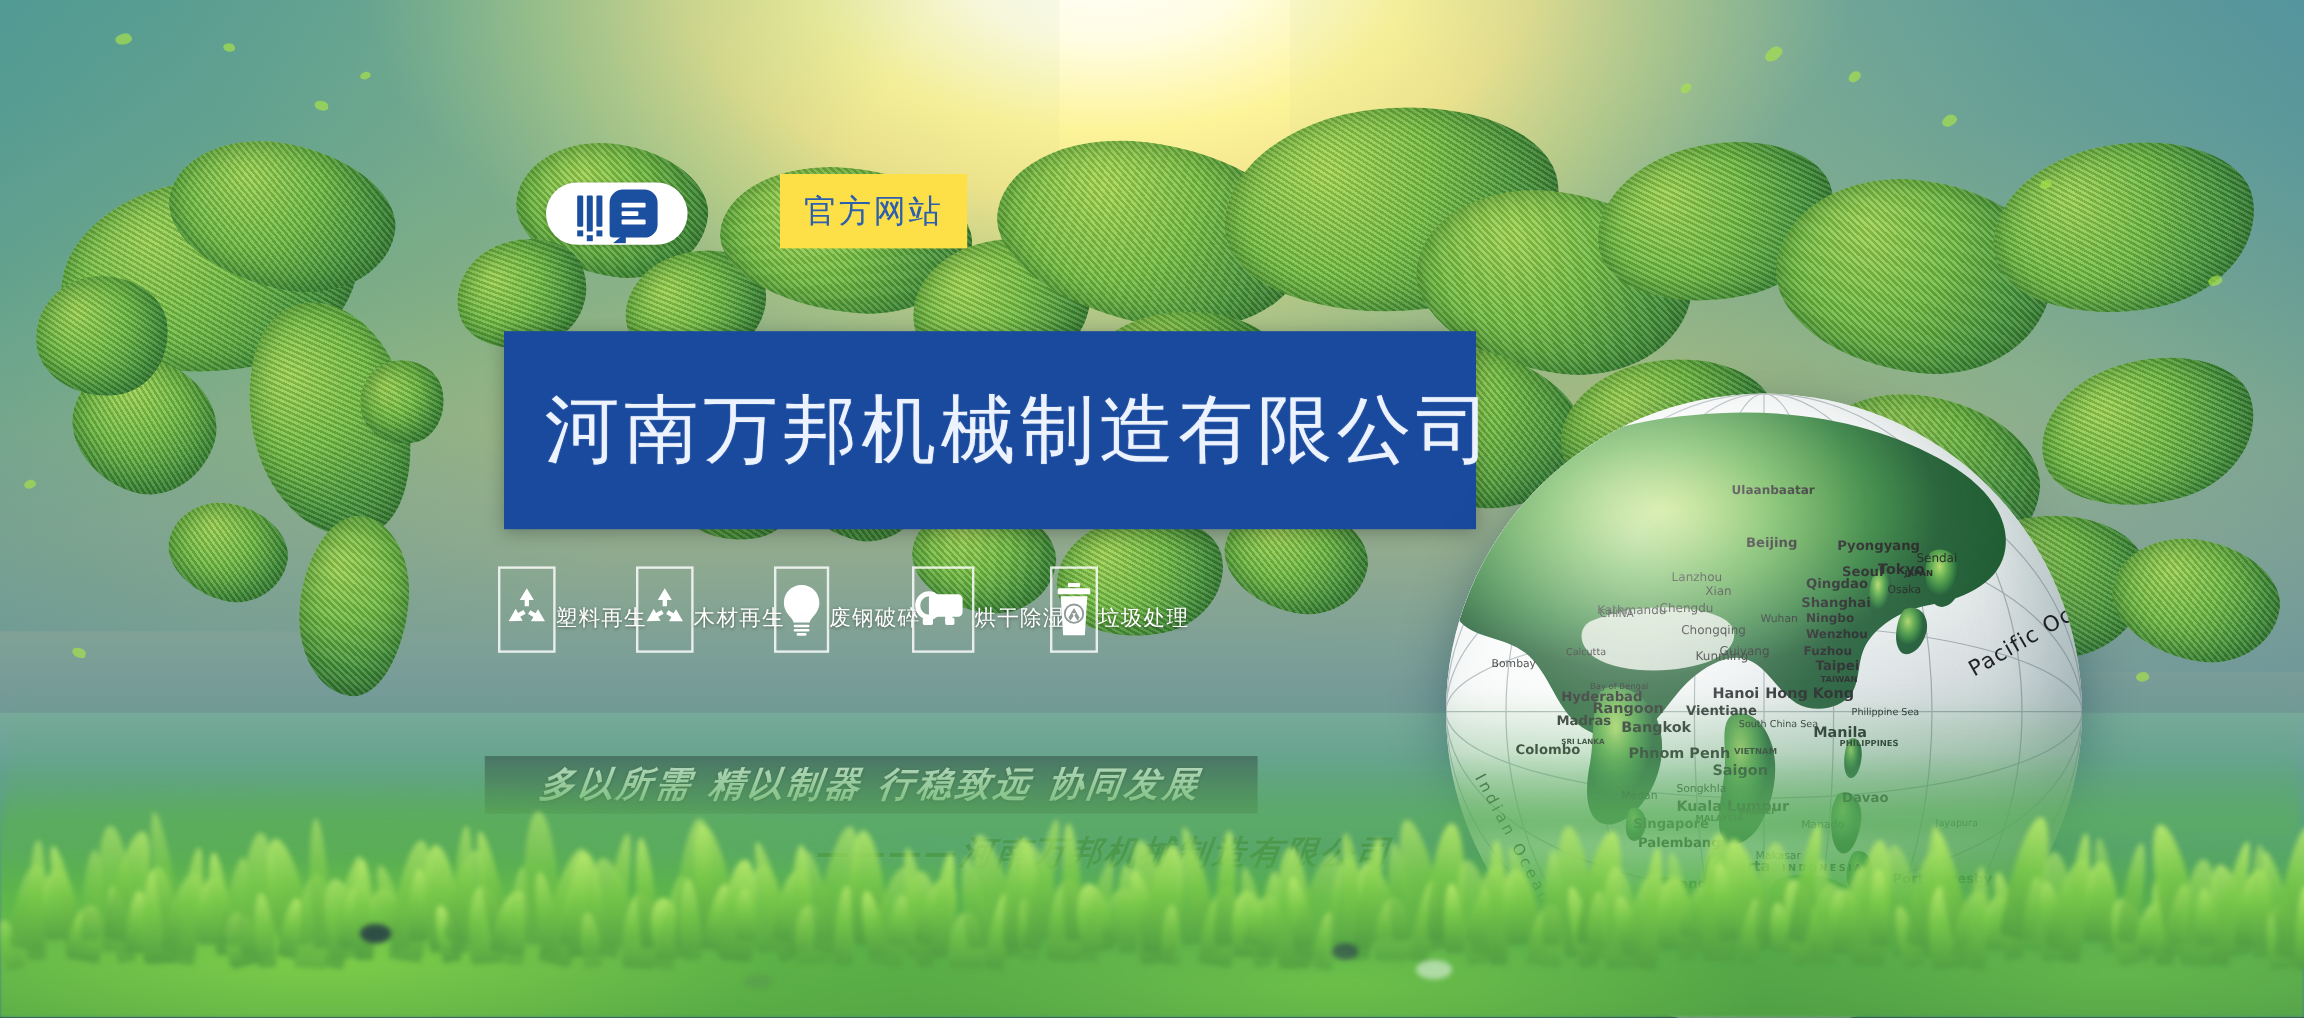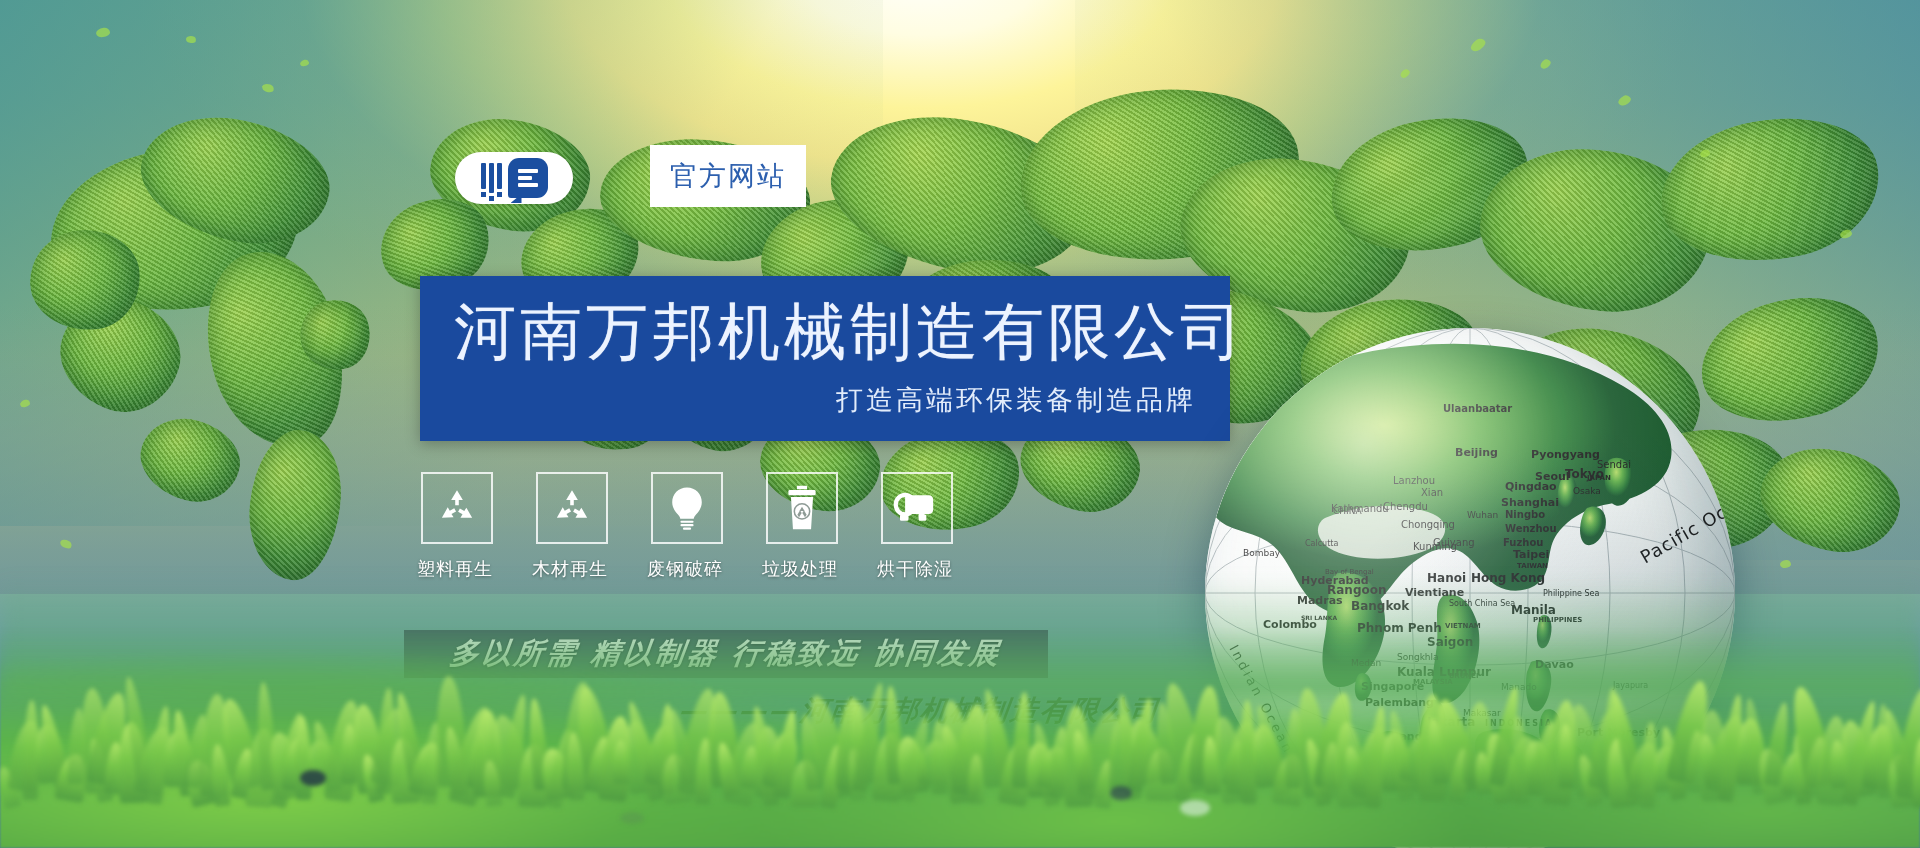--- a/index.html
+++ b/index.html
@@ -82,42 +82,42 @@
   .logo-b i{display:block;background:#fff;border-radius:1px;}
   .logo-b i:nth-child(1){width:20px;height:4px;}
   .logo-b i:nth-child(2){width:14px;height:4px;}
   .logo-b i:nth-child(3){width:20px;height:4px;}
 
   
   .namebar{position:absolute;left:650px;top:145px;height:62px;display:flex;align-items:stretch;}
   .namebar .seg{display:flex;align-items:center;justify-content:center;padding:0 20px;
     font-size:27px;letter-spacing:2px;font-weight:400;}
   .seg-blue{background:#1d4d9e;color:#f3f8ff;}
-  .seg-white{background:#ffffff;color:#2c5fae;text-align:right;}
+  .seg-white{background:#fde047;color:#2c5fae;text-align:right;}
 
   
   .titlebox{
     position:absolute;left:420px;top:276px;width:810px;height:165px;
     background:#1a4a9e;box-shadow:0 3px 14px rgba(0,0,0,.28);
     display:flex;flex-direction:column;justify-content:center;
     padding:0 34px;box-sizing:border-box;
   }
   .title-main{
     font-size:62px;color:#ecf3ff;letter-spacing:4px;line-height:1.08;
     font-weight:300;white-space:nowrap;
     text-shadow:0 0 1px rgba(255,255,255,.55);
   }
   .title-sub{
     margin-top:16px;text-align:right;font-size:27px;color:#e2ecfb;
     letter-spacing:3px;font-weight:300;
   }
 
   
   .features{position:absolute;left:415px;top:472px;display:flex;gap:37px;}
-  .feat{width:78px;display:flex;flex-direction:column;align-items:flex-end;}
+  .feat{width:78px;display:flex;flex-direction:row;align-items:center;}
   .feat-box{
     width:72px;height:72px;border:2px solid rgba(255,255,255,.82);
     display:flex;align-items:center;justify-content:center;box-sizing:border-box;
   }
   .feat-label{margin-top:13px;font-size:18px;color:#ffffff;letter-spacing:1px;white-space:nowrap;
     text-shadow:0 1px 3px rgba(0,0,0,.45);}
   .feat-box svg{display:block;}
 
   
   .slogan{
@@ -230,21 +230,20 @@
         </span>
     </span>
   </div>
 
   <div class="namebar">
     <div class="seg seg-white">官方网站</div>
   </div>
 
   <div class="titlebox">
     <div class="title-main">河南万邦机械制造有限公司</div>
-    <div class="title-sub">打造高端环保装备制造品牌</div>
   </div>
 
   <div class="features">
 
     <div class="feat">
       <div class="feat-box">
         <svg width="44" height="44" viewBox="0 0 64 64" aria-hidden="true">
           <g fill="#ffffff">
             <path d="M32 6 L40.5 20.5 L34.6 20.5 L34.6 28 L29.4 28 L29.4 20.5 L23.5 20.5 Z"></path>
             <path d="M10 46 L18.5 31 L21.5 36 L28 32.4 L30.6 37 L24 40.6 L27 45.6 Z"></path>
@@ -279,49 +278,49 @@
     <div class="feat">
       <div class="feat-box">
         <svg width="42" height="46" viewBox="0 0 48 56" aria-hidden="true">
           <path d="M24 3 C13.5 3 6 11 6 21 c0 7 4 11.5 7 15 c1.8 2.1 2.6 3.6 2.8 5.2 h16.4 c0.2-1.6 1-3.1 2.8-5.2 c3-3.5 7-8 7-15 C42 11 34.5 3 24 3 Z" fill="#ffffff"></path>
           <rect x="16" y="43.4" width="16" height="2.6" rx="1.3" fill="#ffffff"></rect>
           <rect x="16" y="47.6" width="16" height="2.6" rx="1.3" fill="#ffffff"></rect>
           <rect x="19" y="51.8" width="10" height="2.8" rx="1.4" fill="#ffffff"></rect>
         </svg>
       </div>
       <div class="feat-label">废钢破碎</div>
+    </div>
+
+    <div class="feat">
+      <div class="feat-box">
+        <svg width="48" height="34" viewBox="0 0 56 40" aria-hidden="true">
+          <ellipse cx="14" cy="16" rx="11" ry="11.5" fill="none" stroke="#ffffff" stroke-width="5"></ellipse>
+          <path d="M14 5 h28 c3 0 5 2 5 5 v12 c0 3 -2 5 -5 5 h-5 v5 h-7 v-5 h-16 Z" fill="#ffffff"></path>
+          <rect x="8" y="28" width="10" height="7" rx="1.5" fill="#ffffff"></rect>
+          <rect x="30" y="28" width="9" height="7" rx="1.5" fill="#ffffff"></rect>
+        </svg>
+      </div>
+      <div class="feat-label">烘干除湿</div>
     </div>
 
     <div class="feat">
       <div class="feat-box">
         <svg width="36" height="46" viewBox="0 0 40 54" aria-hidden="true">
           <rect x="14" y="1" width="12" height="4" rx="1" fill="#ffffff"></rect>
           <rect x="4" y="6" width="32" height="6" rx="1.5" fill="#ffffff"></rect>
           <path d="M7 14 h26 l-2.4 38 h-21.2 Z" fill="#ffffff"></path>
           <circle cx="20" cy="31" r="9" fill="none" stroke="#8e9b96" stroke-width="1.8"></circle>
           <g fill="#8e9b96">
             <path d="M20 25.5 L23 30.6 L17 30.6 Z"></path>
             <path d="M14.6 34.8 L17.7 29.6 L19.6 32.9 L16.5 38 Z"></path>
             <path d="M25.4 34.8 L22.3 29.6 L20.4 32.9 L23.5 38 Z"></path>
           </g>
         </svg>
       </div>
       <div class="feat-label">垃圾处理</div>
-    </div>
-
-    <div class="feat">
-      <div class="feat-box">
-        <svg width="48" height="34" viewBox="0 0 56 40" aria-hidden="true">
-          <ellipse cx="14" cy="16" rx="11" ry="11.5" fill="none" stroke="#ffffff" stroke-width="5"></ellipse>
-          <path d="M14 5 h28 c3 0 5 2 5 5 v12 c0 3 -2 5 -5 5 h-5 v5 h-7 v-5 h-16 Z" fill="#ffffff"></path>
-          <rect x="8" y="28" width="10" height="7" rx="1.5" fill="#ffffff"></rect>
-          <rect x="30" y="28" width="9" height="7" rx="1.5" fill="#ffffff"></rect>
-        </svg>
-      </div>
-      <div class="feat-label">烘干除湿</div>
     </div>
   </div>
 
   <div class="slogan">
     <div class="slogan-text">多以所需 精以制器 行稳致远 协同发展</div>
   </div>
   <div class="attrib">————河南万邦机械制造有限公司</div>
 
   <div class="globe-wrap">
     <div class="globe">

